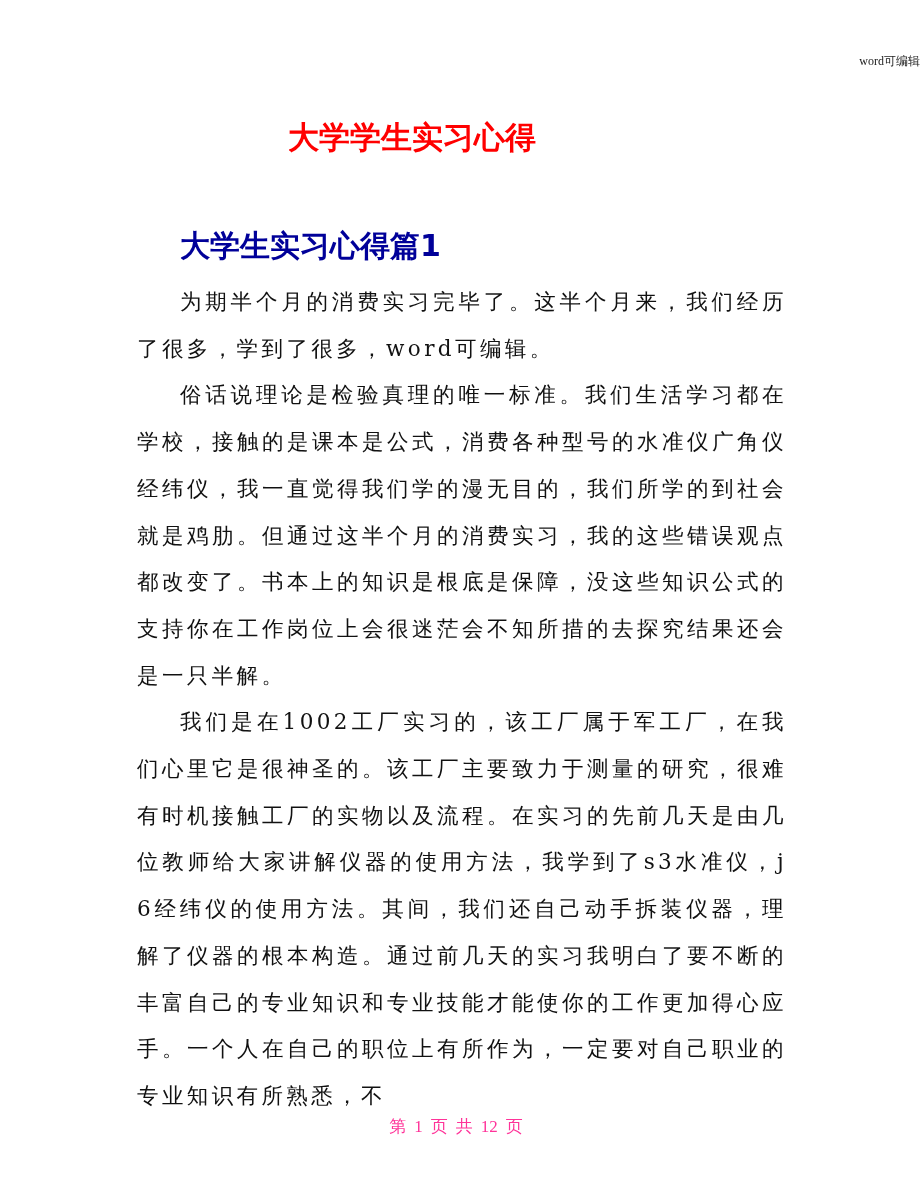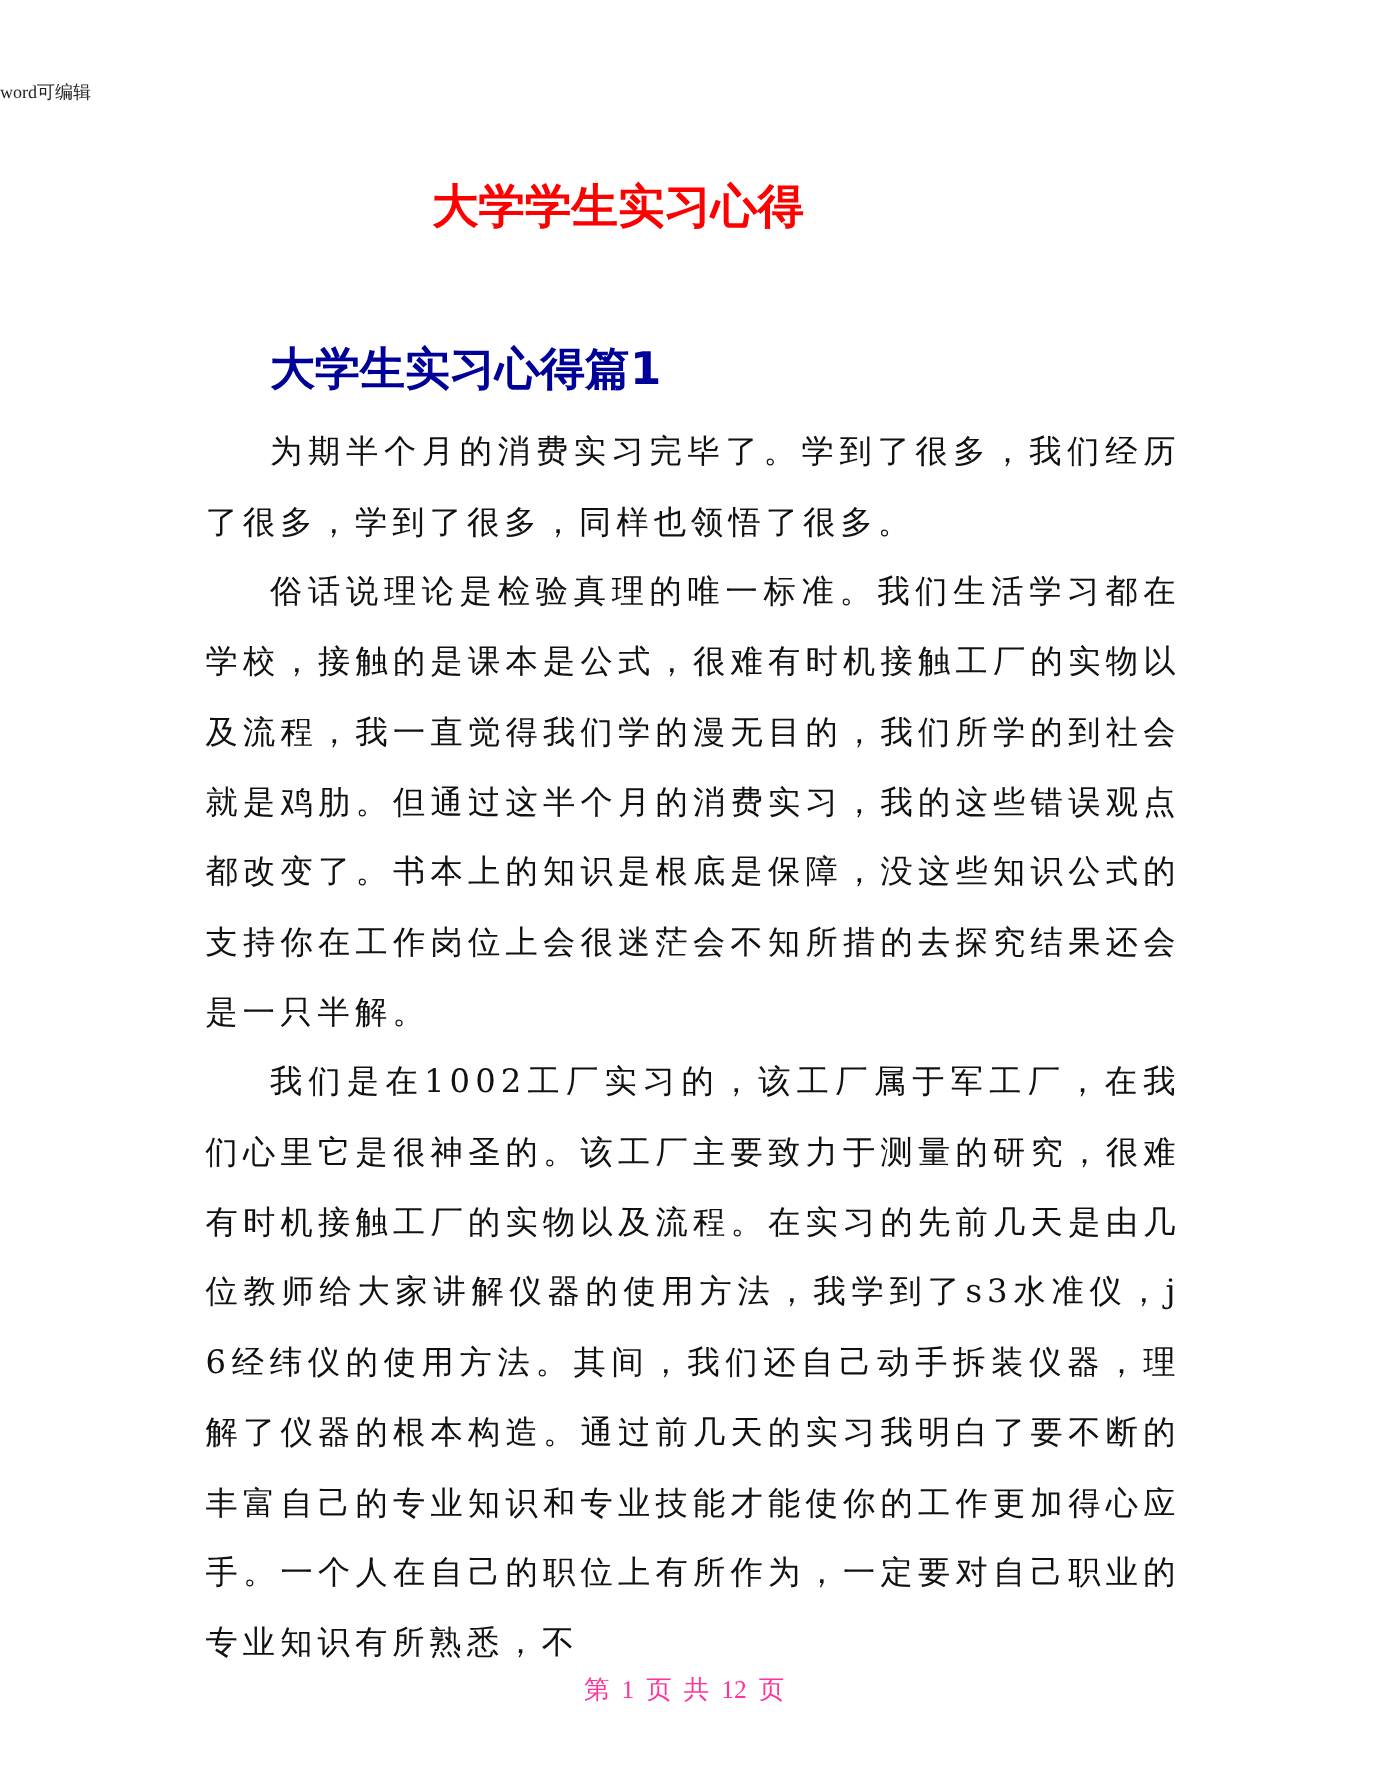--- a/index.html
+++ b/index.html
@@ -20,21 +20,21 @@
       left: 0; top: 0;
       width: 920px;
       height: 1191px;
       background: #ffffff;
     }
     .header-note {
       position: absolute;
       top: 53px;
       left: 0;
       width: 920px;
-      text-align: left;
+      text-align: right;
       font-size: 12px;
       color: #222222;
       font-family: "Liberation Serif", "DejaVu Serif", serif;
     }
     .doc-title {
       position: absolute;
       top: 117px;
       left: 0;
       width: 824px;
       text-align: center;
@@ -89,22 +89,22 @@
 
 <div class="page">
 
   <div class="header-note">word可编辑</div>
 
   <h1 class="doc-title">大学学生实习心得</h1>
 
   <h2 class="section-title">大学生实习心得篇1</h2>
 
   <div class="body">
-    <p class="para">为期半个月的消费实习完毕了。学到了很多，我们经历了很多，学到了很多，同样也领悟了很多。</p>
-    <p class="para">俗话说理论是检验真理的唯一标准。我们生活学习都在学校，接触的是课本是公式，很难有时机接触工厂的实物以及流程，我一直觉得我们学的漫无目的，我们所学的到社会就是鸡肋。但通过这半个月的消费实习，我的这些错误观点都改变了。书本上的知识是根底是保障，没这些知识公式的支持你在工作岗位上会很迷茫会不知所措的去探究结果还会是一只半解。</p>
+    <p class="para">为期半个月的消费实习完毕了。这半个月来，我们经历了很多，学到了很多，word可编辑。</p>
+    <p class="para">俗话说理论是检验真理的唯一标准。我们生活学习都在学校，接触的是课本是公式，消费各种型号的水准仪广角仪经纬仪，我一直觉得我们学的漫无目的，我们所学的到社会就是鸡肋。但通过这半个月的消费实习，我的这些错误观点都改变了。书本上的知识是根底是保障，没这些知识公式的支持你在工作岗位上会很迷茫会不知所措的去探究结果还会是一只半解。</p>
     <p class="para">我们是在1002工厂实习的，该工厂属于军工厂，在我们心里它是很神圣的。该工厂主要致力于测量的研究，很难有时机接触工厂的实物以及流程。在实习的先前几天是由几位教师给大家讲解仪器的使用方法，我学到了s3水准仪，j6经纬仪的使用方法。其间，我们还自己动手拆装仪器，理解了仪器的根本构造。通过前几天的实习我明白了要不断的丰富自己的专业知识和专业技能才能使你的工作更加得心应手。一个人在自己的职位上有所作为，一定要对自己职业的专业知识有所熟悉，不</p>
   </div>
 
   <div class="footer">
     <span>第</span><span>1</span><span>页</span><span>共</span><span>12</span><span>页</span>
   </div>
 
 </div>
 
 </body></html>

